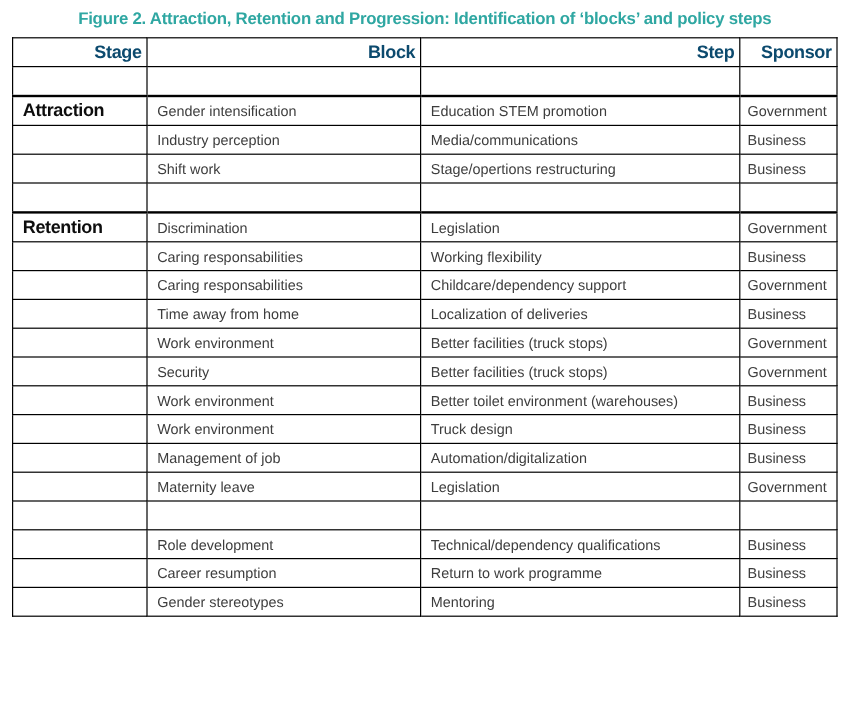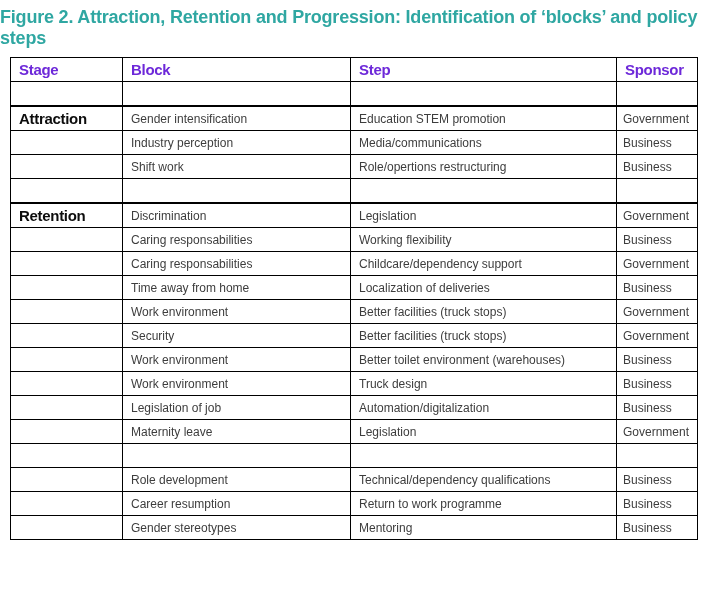--- a/index.html
+++ b/index.html
@@ -7,23 +7,23 @@
     padding: 0;
     background: #ffffff;
   }
   body {
     width: 708px;
     height: 596px;
     overflow: hidden;
     font-family: "Liberation Sans", sans-serif;
   }
   .figure-title {
-    text-align: left;
+    text-align: center;
     padding-top: 7px;
-    font-size: 18px;
+    font-size: 14px;
     font-weight: bold;
     letter-spacing: -0.2px;
     color: #2fa7a2;
   }
   table.blocks-table {
     border-collapse: collapse;
     table-layout: fixed;
     width: 687px;
     margin: 8px 0 0 10px;
   }
@@ -39,21 +39,22 @@
     text-align: left;
     vertical-align: middle;
     white-space: nowrap;
     overflow: hidden;
     box-sizing: content-box;
   }
   .blocks-table thead th {
     font-size: 15px;
     font-weight: bold;
     letter-spacing: -0.3px;
-    color: #6d28d9;
+    color: #0c4a6e;
+    text-align: right;
   }
   .blocks-table td {
     font-size: 12px;
     color: #3d3d3d;
   }
   .blocks-table td.stage {
     font-size: 15px;
     font-weight: bold;
     letter-spacing: -0.3px;
     color: #0d0d0d;
@@ -103,21 +104,21 @@
         </tr>
         <tr>
           <td class="stage"></td>
           <td class="block">Industry perception</td>
           <td class="step">Media/communications</td>
           <td class="sponsor">Business</td>
         </tr>
         <tr>
           <td class="stage"></td>
           <td class="block">Shift work</td>
-          <td class="step">Role/opertions restructuring</td>
+          <td class="step">Stage/opertions restructuring</td>
           <td class="sponsor">Business</td>
         </tr>
         <tr>
           <td class="stage"></td>
           <td class="block"></td>
           <td class="step"></td>
           <td class="sponsor"></td>
         </tr>
         <tr class="section">
           <td class="stage">Retention</td>
@@ -162,21 +163,21 @@
           <td class="sponsor">Business</td>
         </tr>
         <tr>
           <td class="stage"></td>
           <td class="block">Work environment</td>
           <td class="step">Truck design</td>
           <td class="sponsor">Business</td>
         </tr>
         <tr>
           <td class="stage"></td>
-          <td class="block">Legislation of job</td>
+          <td class="block">Management of job</td>
           <td class="step">Automation/digitalization</td>
           <td class="sponsor">Business</td>
         </tr>
         <tr>
           <td class="stage"></td>
           <td class="block">Maternity leave</td>
           <td class="step">Legislation</td>
           <td class="sponsor">Government</td>
         </tr>
         <tr>

